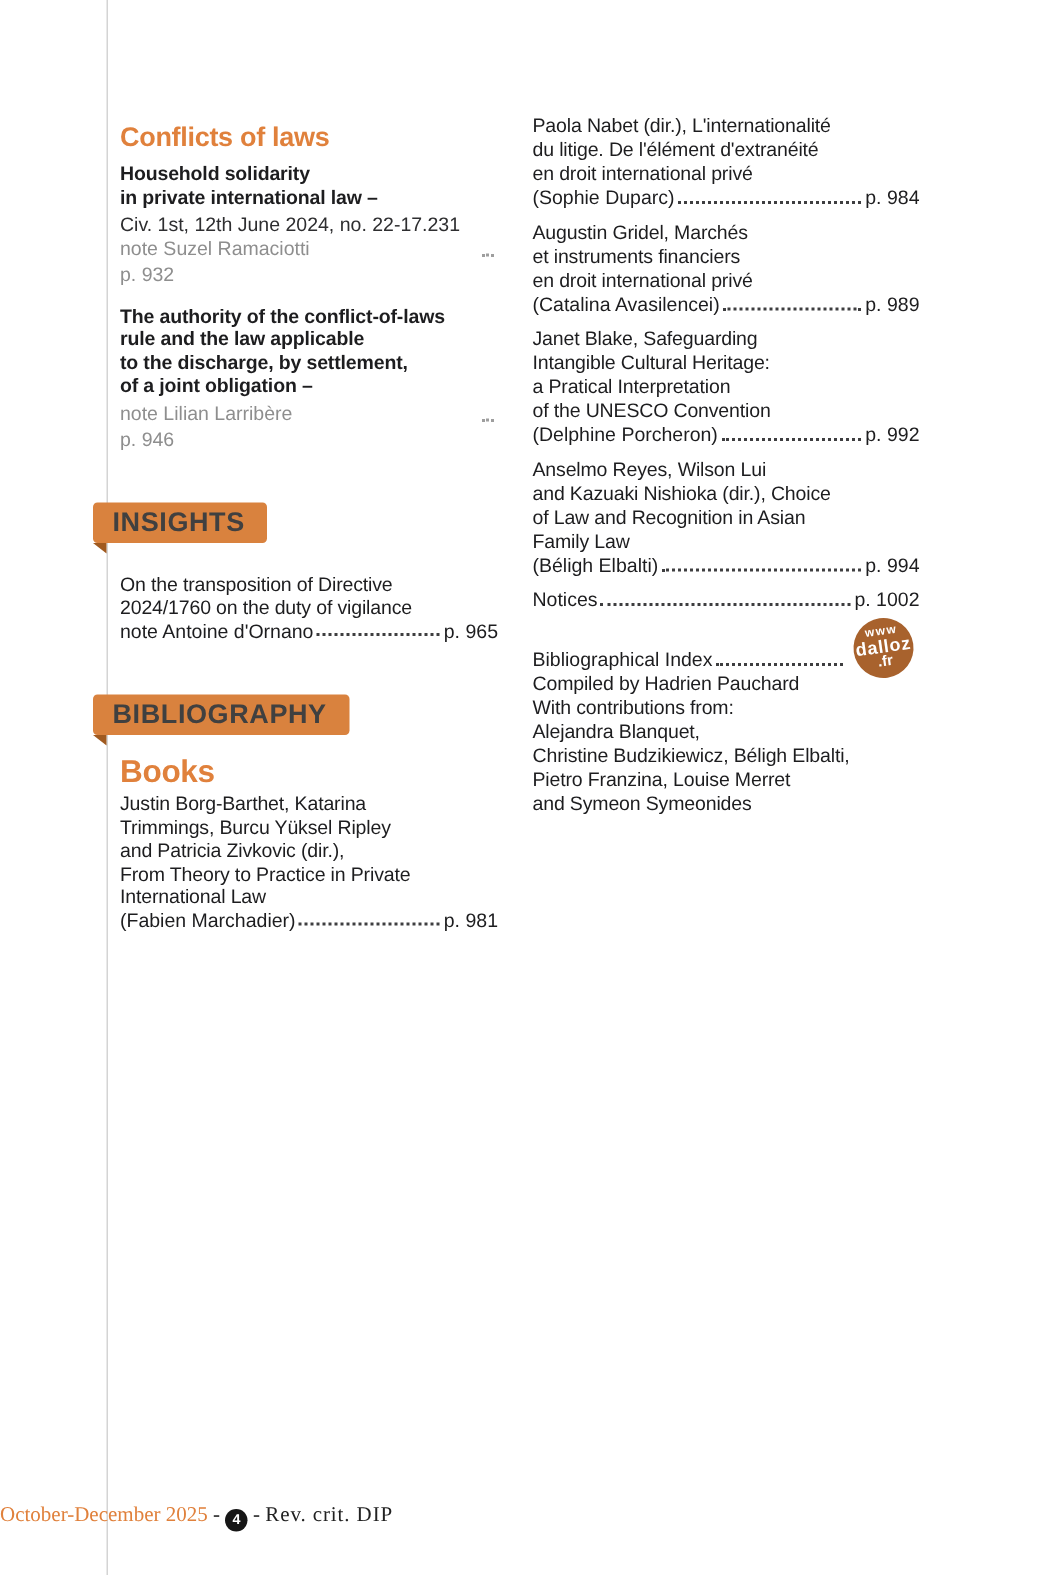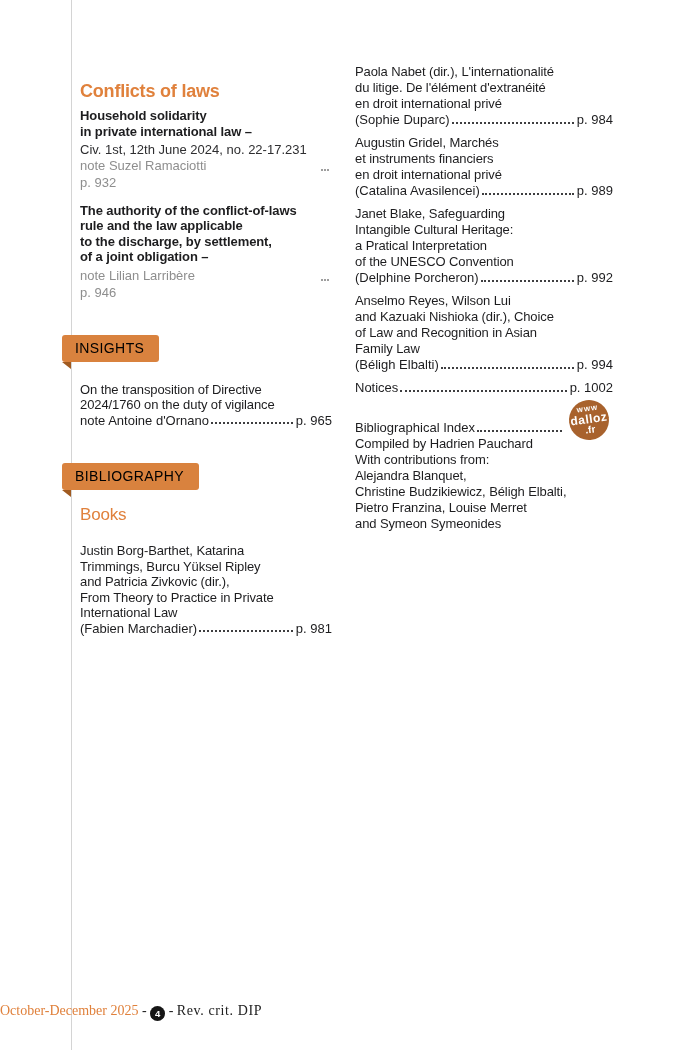--- a/index.html
+++ b/index.html
@@ -17,21 +17,21 @@
 
   .vline {
     position: absolute;
     left: 71px; top: 0;
     width: 1px; height: 100%;
     background: var(--rule, #d4d4d4);
   }
 
   .col { position: absolute; color: var(--text, #1d1d1f); font-size: 13px; }
   .col.left  { left: 80px;  top: 80px; width: 252px; line-height: 15.5px; }
-  .col.right { left: 355px; top: 64px; width: 258px; line-height: 16px; }
+  .col.right { left: 355px; top: 76px; width: 258px; line-height: 16px; }
 
   .sec-heading {
     font-size: 18px;
     line-height: 22px;
     font-weight: 700;
     letter-spacing: -0.2px;
     color: var(--orange, #e0813c);
     margin-bottom: 6px;
   }
 
@@ -52,42 +52,42 @@
     transform: translateY(-4px);
     opacity: 0.85;
   }
   .leaderline.note { color: var(--gray, #8e8e8e); flex-direction: column; }
 
   .banner-wrap { margin-left: -18px; margin-top: 34px; }
   .banner-wrap.second { margin-top: 35px; }
   .banner {
     display: inline-block;
     background: var(--banner, #d9823e);
-    color: #000000;
-    font-weight: 400;
-    font-size: 14px;
+    color: #404040;
+    font-weight: 700;
+    font-size: 18px;
     line-height: 17px;
     letter-spacing: 0.4px;
     padding: 5px 15px 5px 13px;
     border-radius: 3px;
   }
   .fold {
     width: 0; height: 0;
     border-top: 7px solid var(--fold, #a05a20);
     border-left: 9px solid transparent;
   }
 
   .entry.insights { margin-top: 13px; margin-bottom: 0; }
 
   .books-heading {
     margin-top: 8px;
-    margin-bottom: 19px;
-    font-size: 17px;
+    margin-bottom: 4px;
+    font-size: 21px;
     line-height: 19px;
-    font-weight: 400;
+    font-weight: 700;
     letter-spacing: -0.2px;
     color: var(--orange, #e0813c);
   }
 
   .biblio { position: relative; margin-top: 24px; }
   .biblio .leaderline { padding-right: 48px; }
   .biblio .body { white-space: pre-line; letter-spacing: -0.1px; }
 
   .logo {
     position: absolute;

